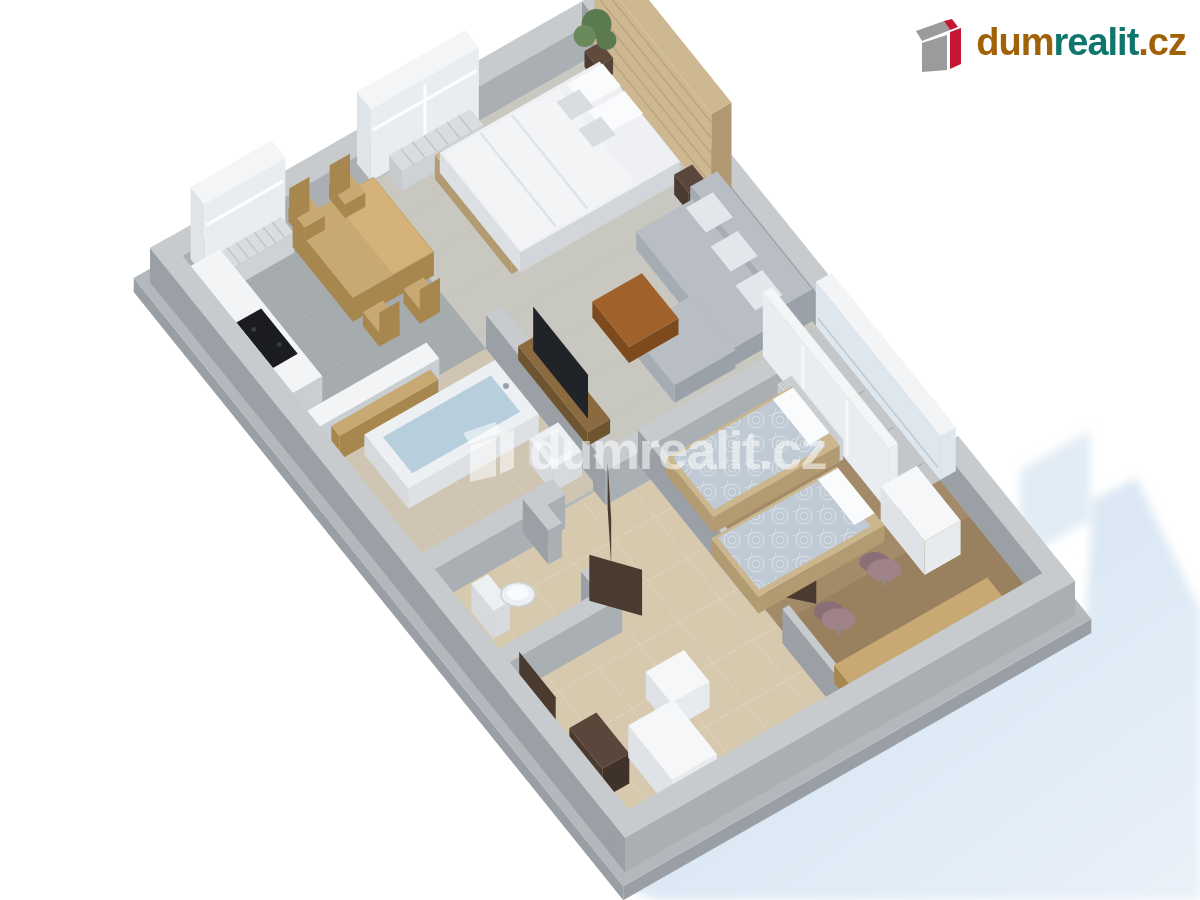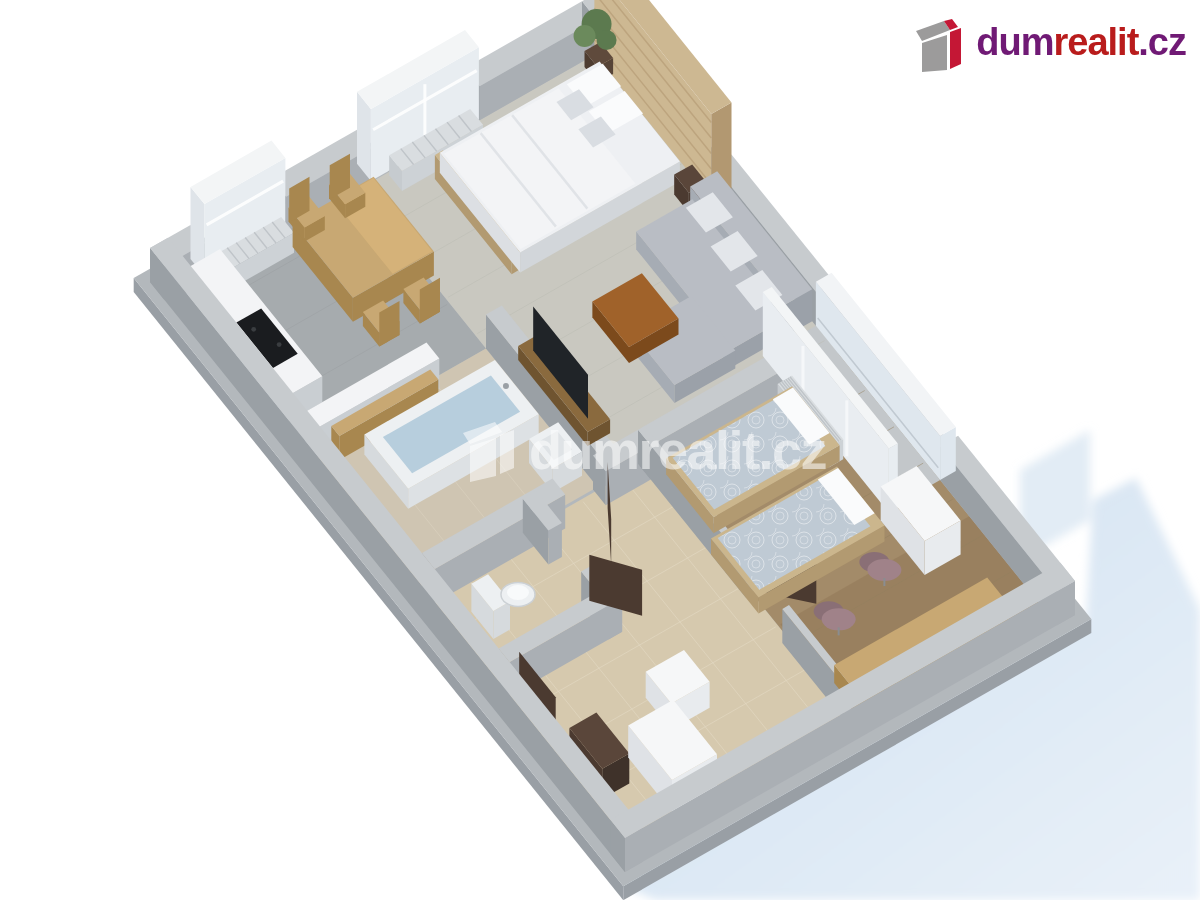--- a/index.html
+++ b/index.html
@@ -1,21 +1,21 @@
 <!DOCTYPE html>
 <html><head>
 <meta charset="utf-8">
 <style>
   html,body{margin:0;padding:0;background:#ffffff;}
   #stage{position:relative;width:1200px;height:900px;overflow:hidden;background:#ffffff;
          font-family:"Liberation Sans", sans-serif;}
   #scene{position:absolute;left:0;top:0;}
   .logo{position:absolute;top:16px;right:14px;display:flex;align-items:flex-start;gap:10px;}
   .logo-text{font-weight:bold;font-size:38px;letter-spacing:-1px;line-height:52px;}
-  .lg{color:#701a75;} .lr{color:#b91c1c;}
+  .lg{color:#a16207;} .lr{color:#0f766e;}
   .watermark{position:absolute;left:462px;top:418px;display:flex;align-items:center;gap:13px;
              opacity:0.55;pointer-events:none;}
   .wm-text{font-weight:bold;font-size:54px;letter-spacing:-1.5px;color:#ffffff;}
 </style>
 </head>
 <body>
 
 <div id="stage">
   <svg id="scene" width="1200" height="900" viewBox="0 0 1200 900">
       <defs>

